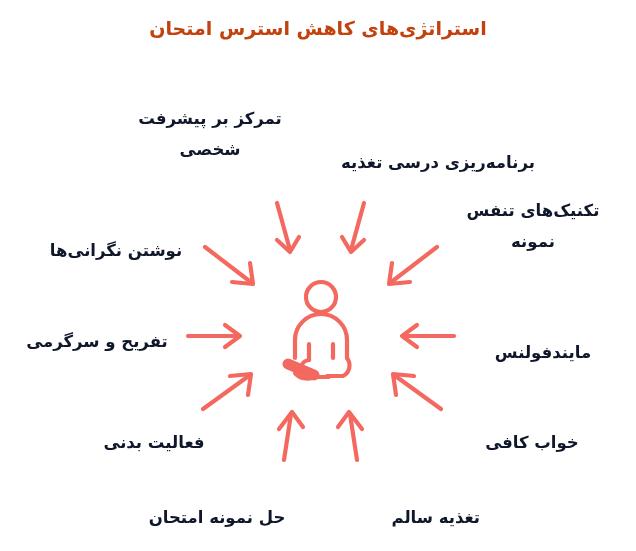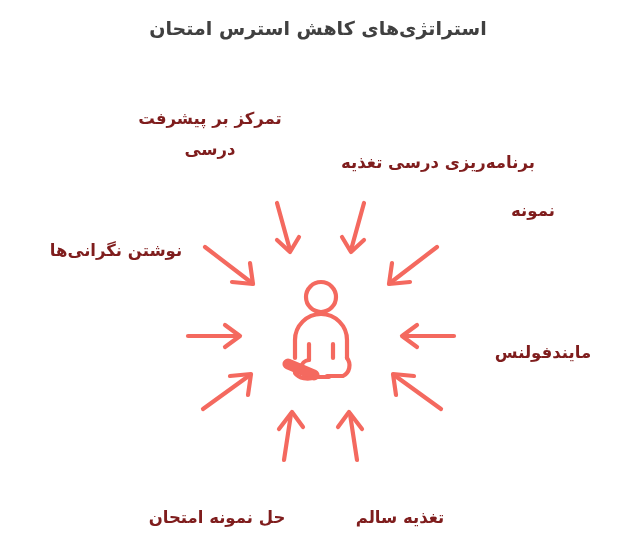--- a/index.html
+++ b/index.html
@@ -24,21 +24,21 @@
   }
 
   .title {
     position: absolute;
     left: 0;
     right: 0;
     top: 16px;
     text-align: center;
     font-size: 19px;
     font-weight: bold;
-    color: #404040;
+    color: #c2410c;
     letter-spacing: 0;
     line-height: 1.35;
     direction: rtl;
   }
 
   .arrow-layer {
     position: absolute;
     left: 0;
     top: 0;
     width: 636px;
@@ -49,36 +49,36 @@
   .center-figure {
     position: absolute;
     left: 271px;
     top: 278px;
     width: 100px;
     height: 104px;
   }
 
   .label {
     position: absolute;
-    color: #7f1d1d;
+    color: #0f172a;
     font-size: 16.5px;
     font-weight: bold;
     line-height: 1.85;
     direction: rtl;
     white-space: nowrap;
     text-align: center;
   }
 
   
   .label-personal-growth   { left: 104px;  top: 104px; width: 212px; text-align: center; }
   .label-study-plan        { left: 330px;  top: 148px; width: 216px; text-align: center; }
   .label-breathing         { left: 438px;  top: 196px; width: 190px; text-align: center; }
   .label-mindfulness       { left: 460px;  top: 327px; width: 166px; text-align: center; margin-top: 11px; }
   .label-sleep             { left: 444px;  top: 428px; width: 176px; text-align: center; }
-  .label-nutrition         { left: 320px;  top: 503px; width: 160px; text-align: center; }
+  .label-nutrition         { left: 320px;  top: 503px; width: 160px; text-align: right; }
   .label-sample-questions  { left: 124px;  top: 503px; width: 186px; text-align: center; }
   .label-physical-activity { left: 58px;   top: 428px; width: 192px; text-align: center; }
   .label-recreation        { left: 8px;    top: 327px; width: 178px; text-align: center; }
   .label-writing-worries   { left: 18px;   top: 236px; width: 196px; text-align: center; }
 
   .label-line { display: block; }
 </style>
 </head>
 <body>
 
@@ -160,43 +160,53 @@
       <path d="M76,80 A12,12 0 0 1 72,98 L56,98"></path>
 
       <path d="M24,95 A14,10 0 0 0 44,99 L58,99"></path>
 
       <path d="M38,82 A9,9 0 0 0 30,90"></path>
     </g>
   </svg>
 
   <div class="label label-personal-growth">
     <span class="label-line">تمرکز بر پیشرفت</span>
-    <span class="label-line">درسی</span>
+    <span class="label-line">شخصی</span>
   </div>
 
   <div class="label label-study-plan">
     <span class="label-line">برنامه‌ریزی درسی تغذیه</span>
   </div>
 
   <div class="label label-breathing">
+    <span class="label-line">تکنیک‌های تنفس</span>
     <span class="label-line">نمونه</span>
   </div>
 
   <div class="label label-mindfulness">
     <span class="label-line">مایندفولنس</span>
   </div>
 
+  <div class="label label-sleep">
+    <span class="label-line">خواب کافی</span>
+  </div>
 
   <div class="label label-nutrition">
     <span class="label-line">تغذیه سالم</span>
   </div>
 
   <div class="label label-sample-questions">
     <span class="label-line">حل نمونه امتحان</span>
   </div>
 
-
+  <div class="label label-physical-activity">
+    <span class="label-line">فعالیت بدنی</span>
+  </div>
+
+  <div class="label label-recreation">
+    <span class="label-line">تفریح و سرگرمی</span>
+  </div>
 
   <div class="label label-writing-worries">
     <span class="label-line">نوشتن نگرانی‌ها</span>
   </div>
 
 </div>
 
 </body></html>

